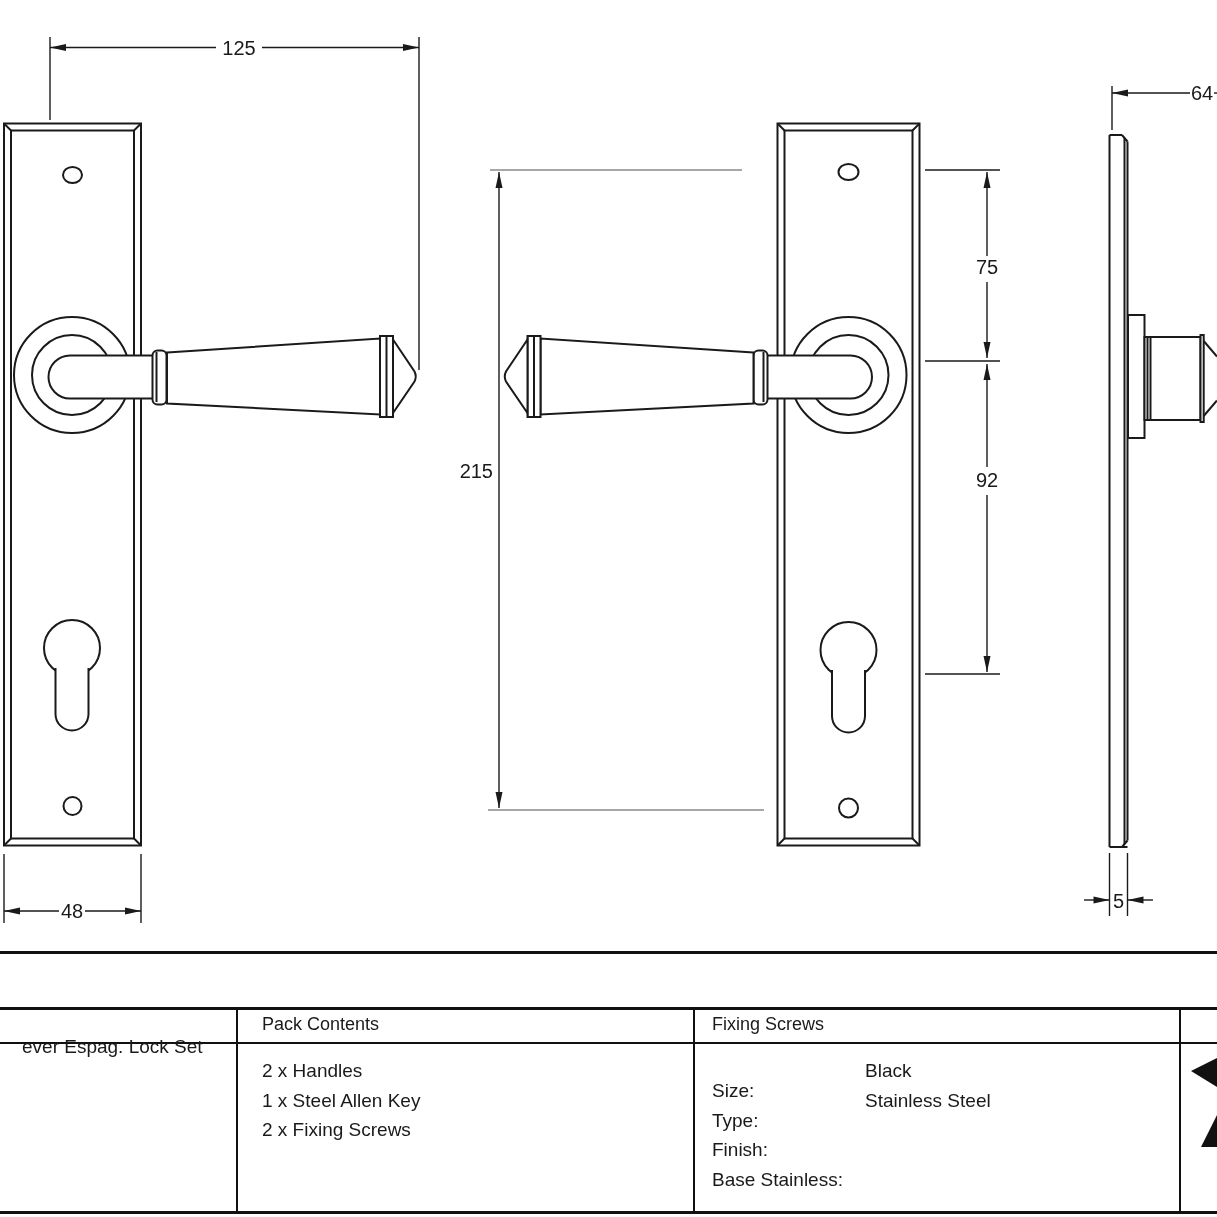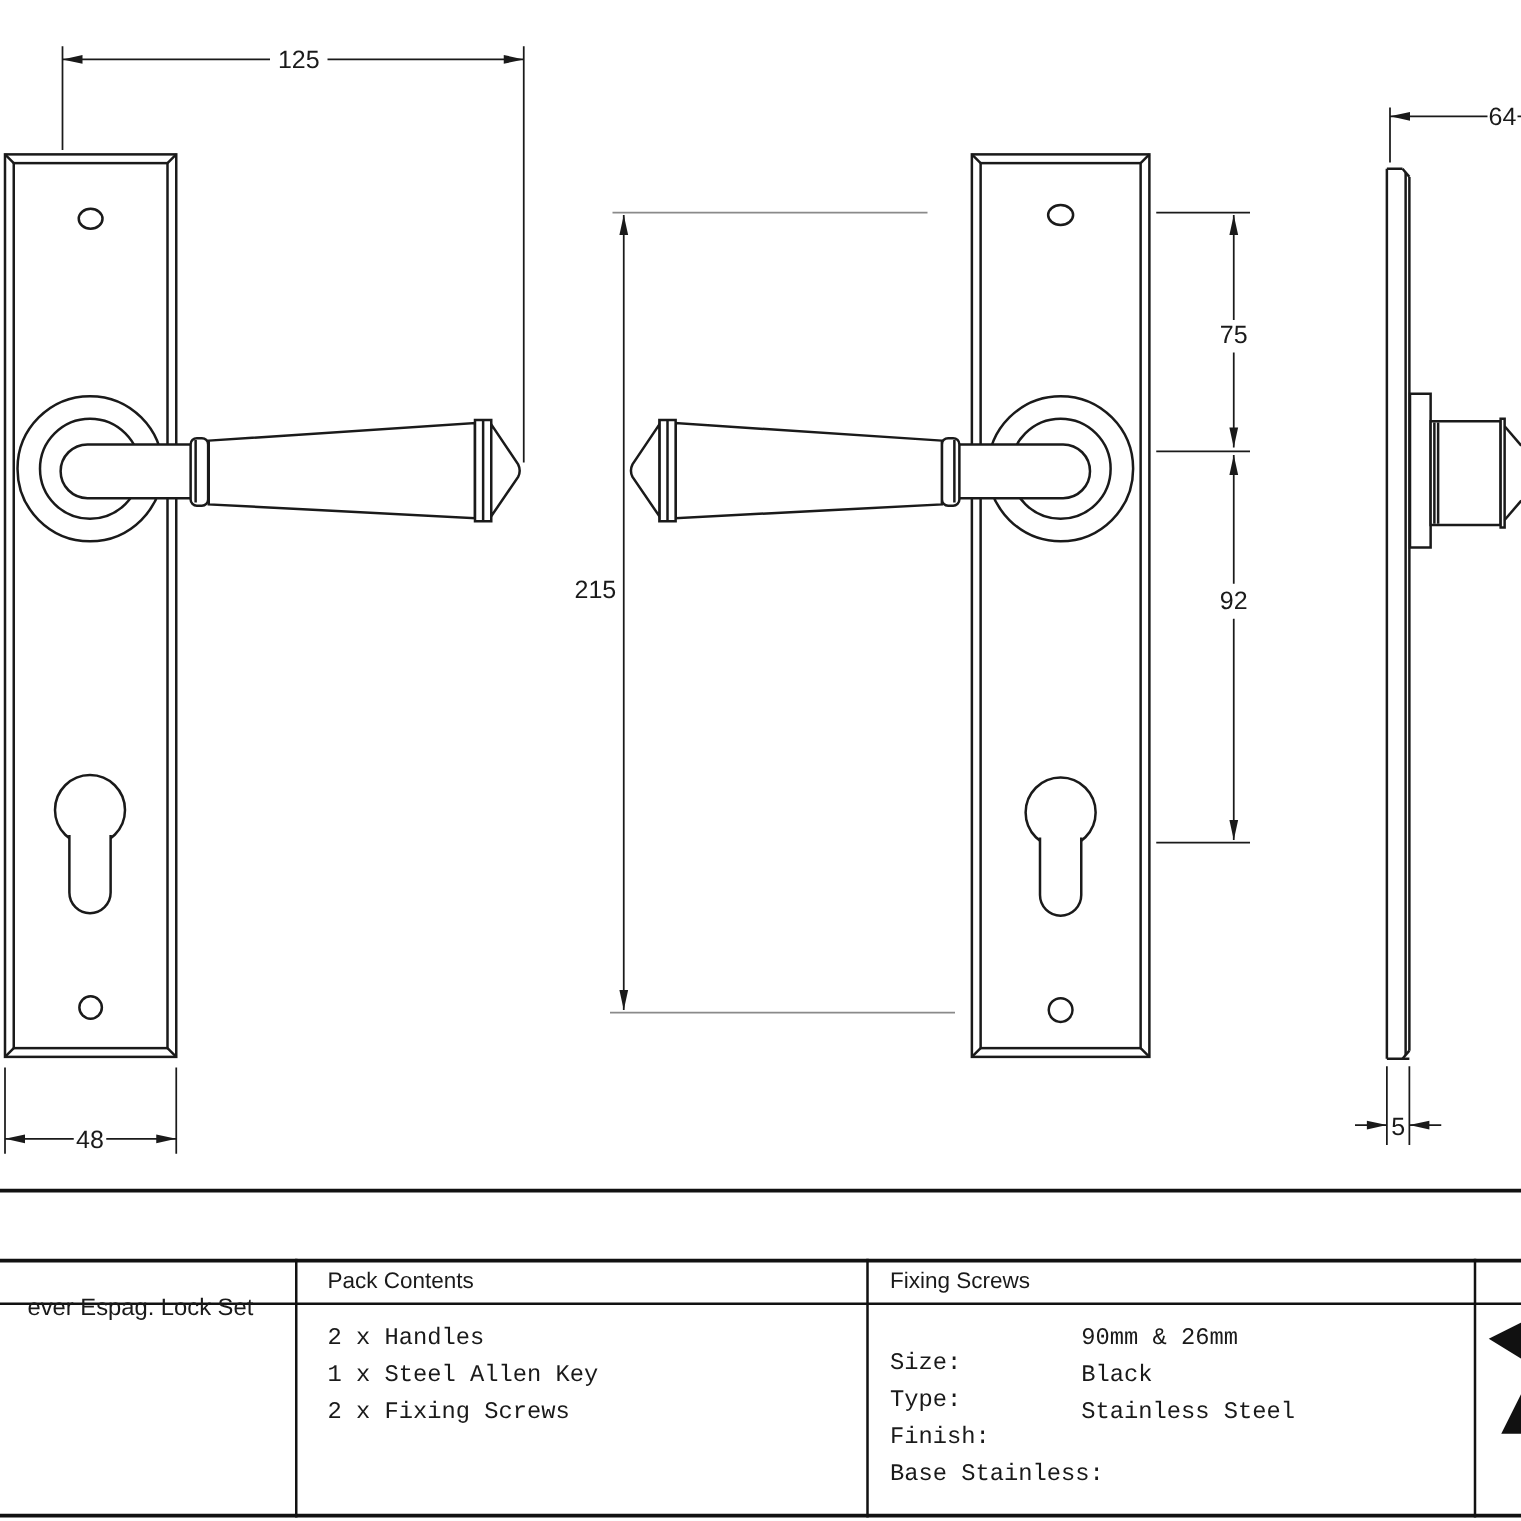--- a/index.html
+++ b/index.html
@@ -7,21 +7,21 @@
          font-family:"Liberation Sans","DejaVu Sans",sans-serif;color:#1a1a1a;}
   #drawing{position:absolute;left:0;top:0;}
   .dim-text{font-family:"Liberation Sans","DejaVu Sans",sans-serif;font-size:20px;fill:#1a1a1a;}
   .abs{position:absolute;}
   .rule{position:absolute;left:0;top:951px;width:1217px;height:3px;background:#111;}
   .disclaimer{position:absolute;left:2px;top:967px;font-size:19px;white-space:nowrap;}
   
   .t-h{position:absolute;left:0;width:1217px;background:#111;}
   .t-v{position:absolute;top:1007px;height:207px;width:2.5px;background:#111;}
   .cell{position:absolute;font-size:19px;white-space:nowrap;}
-  .list{line-height:29.5px;font-family:Liberation Mono, monospace;}
+  .list{line-height:29.5px;}
   .hdr{font-size:18px;}
 </style>
 </head>
 <body>
 
 <div id="stage">
 
   <svg id="drawing" width="1217" height="953" viewBox="0 0 1217 953">
 
     <g stroke="#1a1a1a" stroke-width="2" fill="none">
@@ -186,21 +186,20 @@
       <div>2 x Fixing Screws</div>
     </div>
 
     <div class="cell list" style="left:712px;top:1076px;">
       <div>Size:</div>
       <div>Type:</div>
       <div>Finish:</div>
       <div>Base Stainless:</div>
     </div>
     <div class="cell list" style="left:865px;top:1056px;">
-      <div>90mm &amp; 26mm</div>
       <div>Black</div>
       <div>Stainless Steel</div>
     </div>
 
     <svg class="abs" style="left:1186px;top:1050px;" width="31" height="105" viewBox="0 0 31 105">
       <polygon fill="#111" points="31,8 5,21 31,37"></polygon>
       <polygon fill="#111" points="31,65 15,97 31,97"></polygon>
     </svg>
   </div>
 

